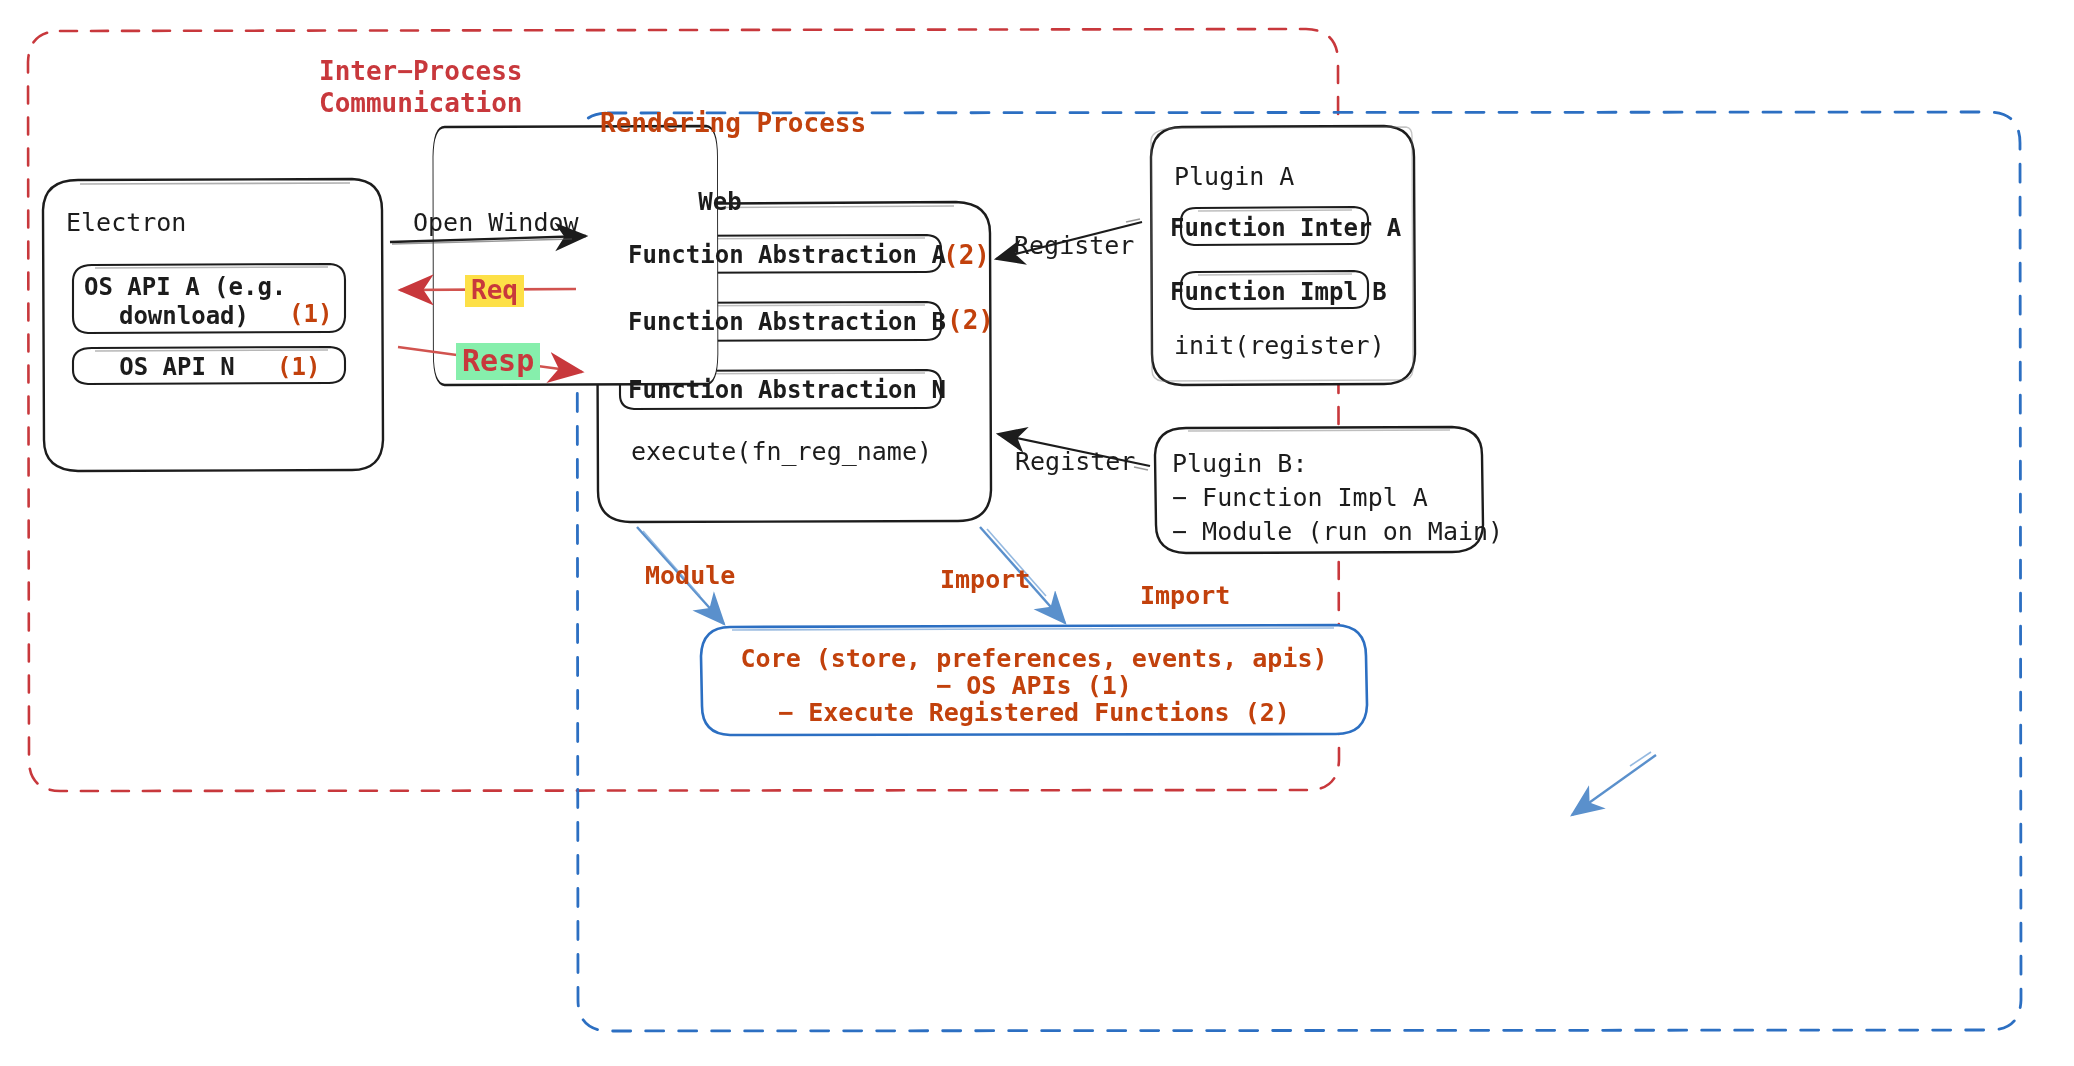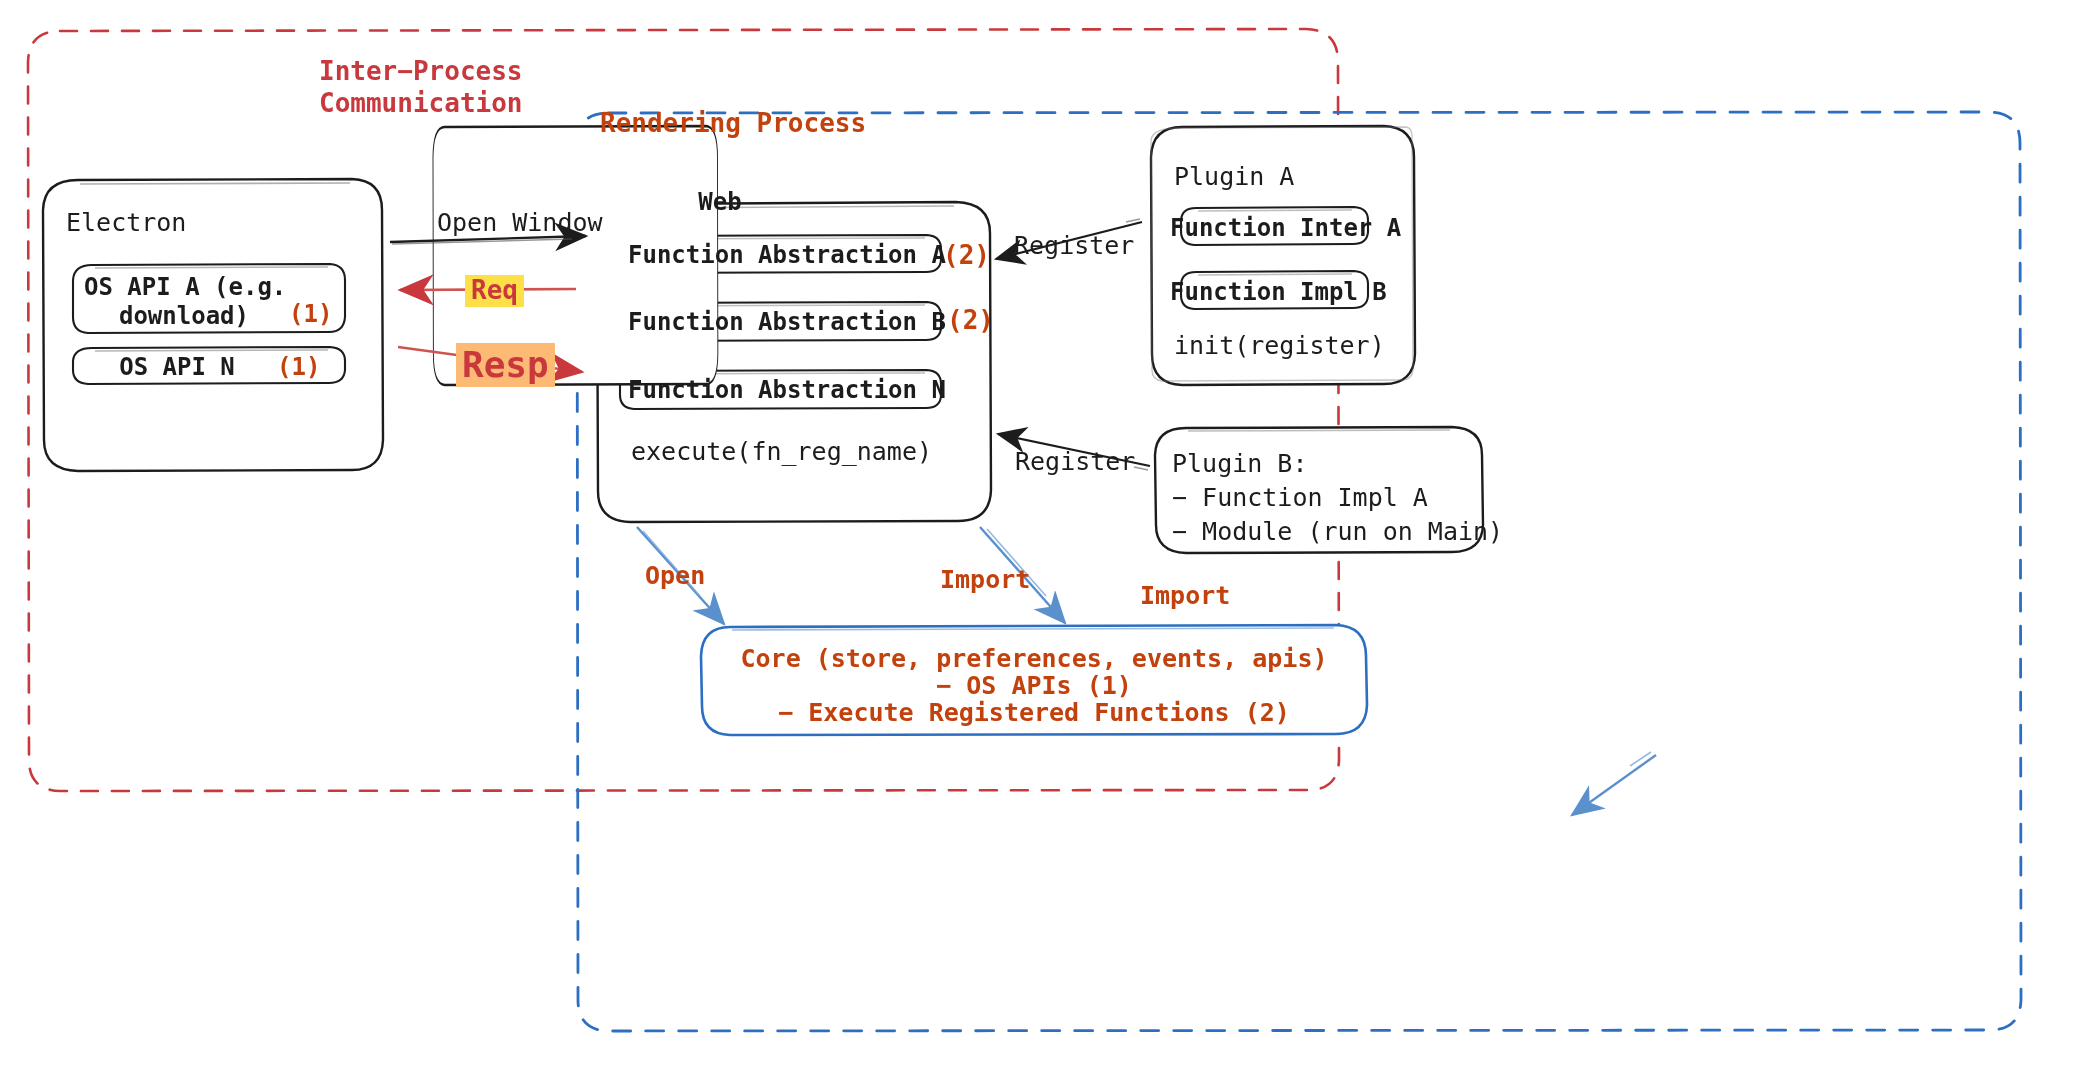--- a/index.html
+++ b/index.html
@@ -181,29 +181,29 @@
 <div class="lbl mono blk" style="left:1174px;top:331px;font-size:25px;">init(register)</div>
 
 <div class="lbl mono blk" style="left:1172px;top:449px;font-size:25px;">Plugin B:</div>
 <div class="lbl mono blk" style="left:1172px;top:483px;font-size:25px;">− Function Impl A</div>
 <div class="lbl mono blk" style="left:1172px;top:517px;font-size:25px;">− Module (run on Main)</div>
 
 <div class="lbl mono blu ctr" style="left:702px;top:644px;width:664px;font-size:25px;font-weight:700;">Core (store, preferences, events, apis)</div>
 <div class="lbl mono blu ctr" style="left:702px;top:671px;width:664px;font-size:25px;font-weight:700;">− OS APIs (1)</div>
 <div class="lbl mono blu ctr" style="left:702px;top:698px;width:664px;font-size:25px;font-weight:700;">− Execute Registered Functions (2)</div>
 
-<div class="lbl mono blk" style="left:437px;top:208px;font-size:25px;">Open Window</div>
+<div class="lbl mono blk" style="left:413px;top:208px;font-size:25px;">Open Window</div>
 
 <div class="lbl mono red" style="left:465px;top:275px;font-size:26px;font-weight:600;background:#fde047;padding:0 6px;">Req</div>
 
-<div class="lbl mono red" style="left:456px;top:343px;font-size:36px;font-weight:600;background:#fdba74;padding:0 6px;">Resp</div>
+<div class="lbl mono red" style="left:456px;top:343px;font-size:30px;font-weight:600;background:#86efac;padding:0 6px;">Resp</div>
 
 <div class="lbl mono blk" style="left:1014px;top:231px;font-size:25px;">Register</div>
 
 <div class="lbl mono blk" style="left:1015px;top:447px;font-size:25px;">Register</div>
 
-<div class="lbl mono blu" style="left:645px;top:561px;font-size:25px;font-weight:700;">Open</div>
+<div class="lbl mono blu" style="left:645px;top:561px;font-size:25px;font-weight:700;">Module</div>
 
 <div class="lbl mono blu" style="left:940px;top:565px;font-size:25px;font-weight:700;">Import</div>
 
 <div class="lbl mono blu" style="left:1140px;top:581px;font-size:25px;font-weight:700;">Import</div>
 
 </div>
 
 </body></html>

